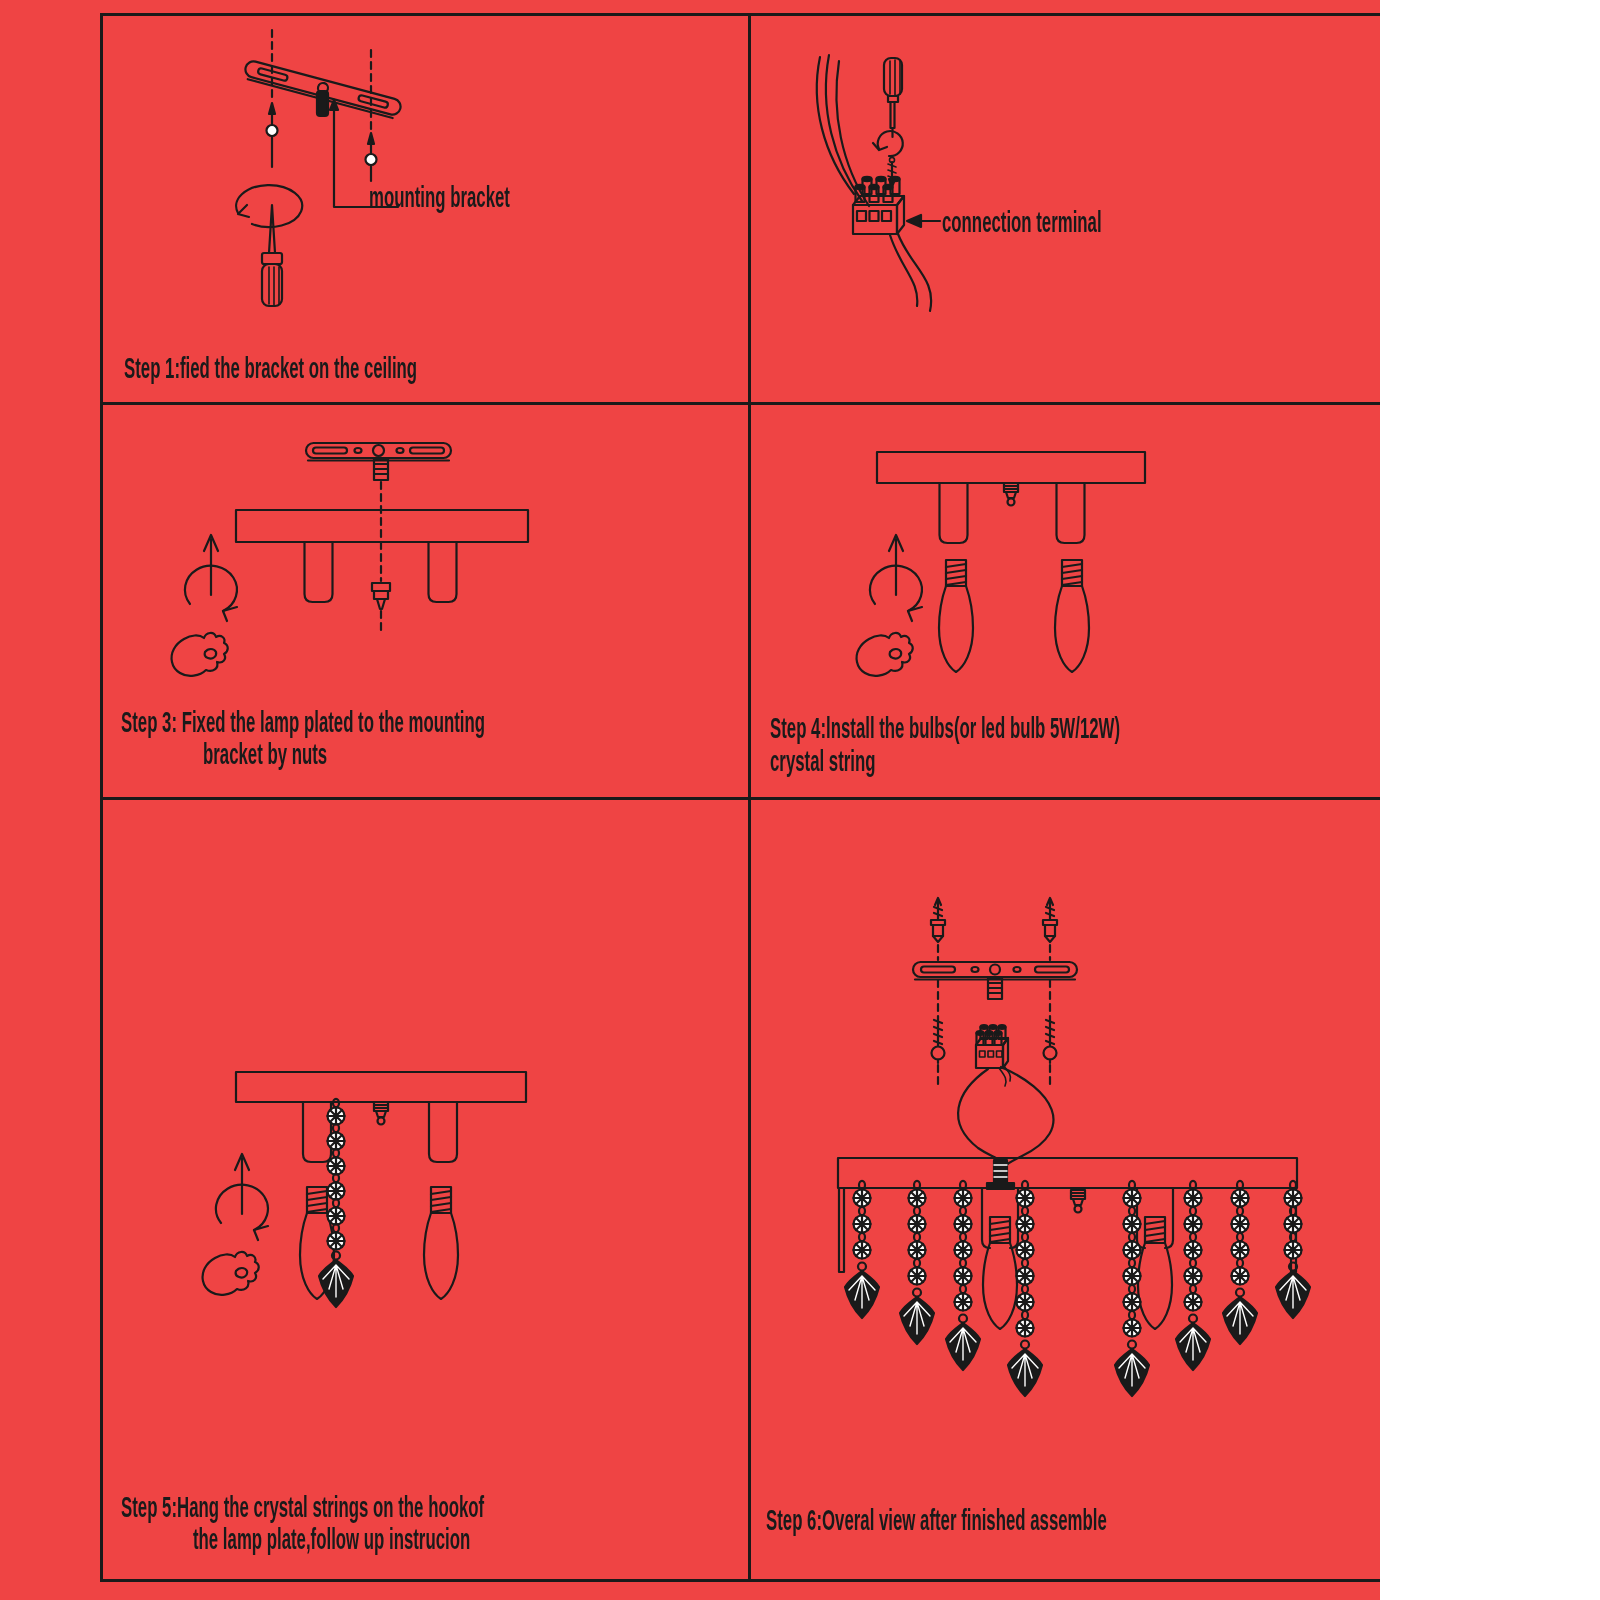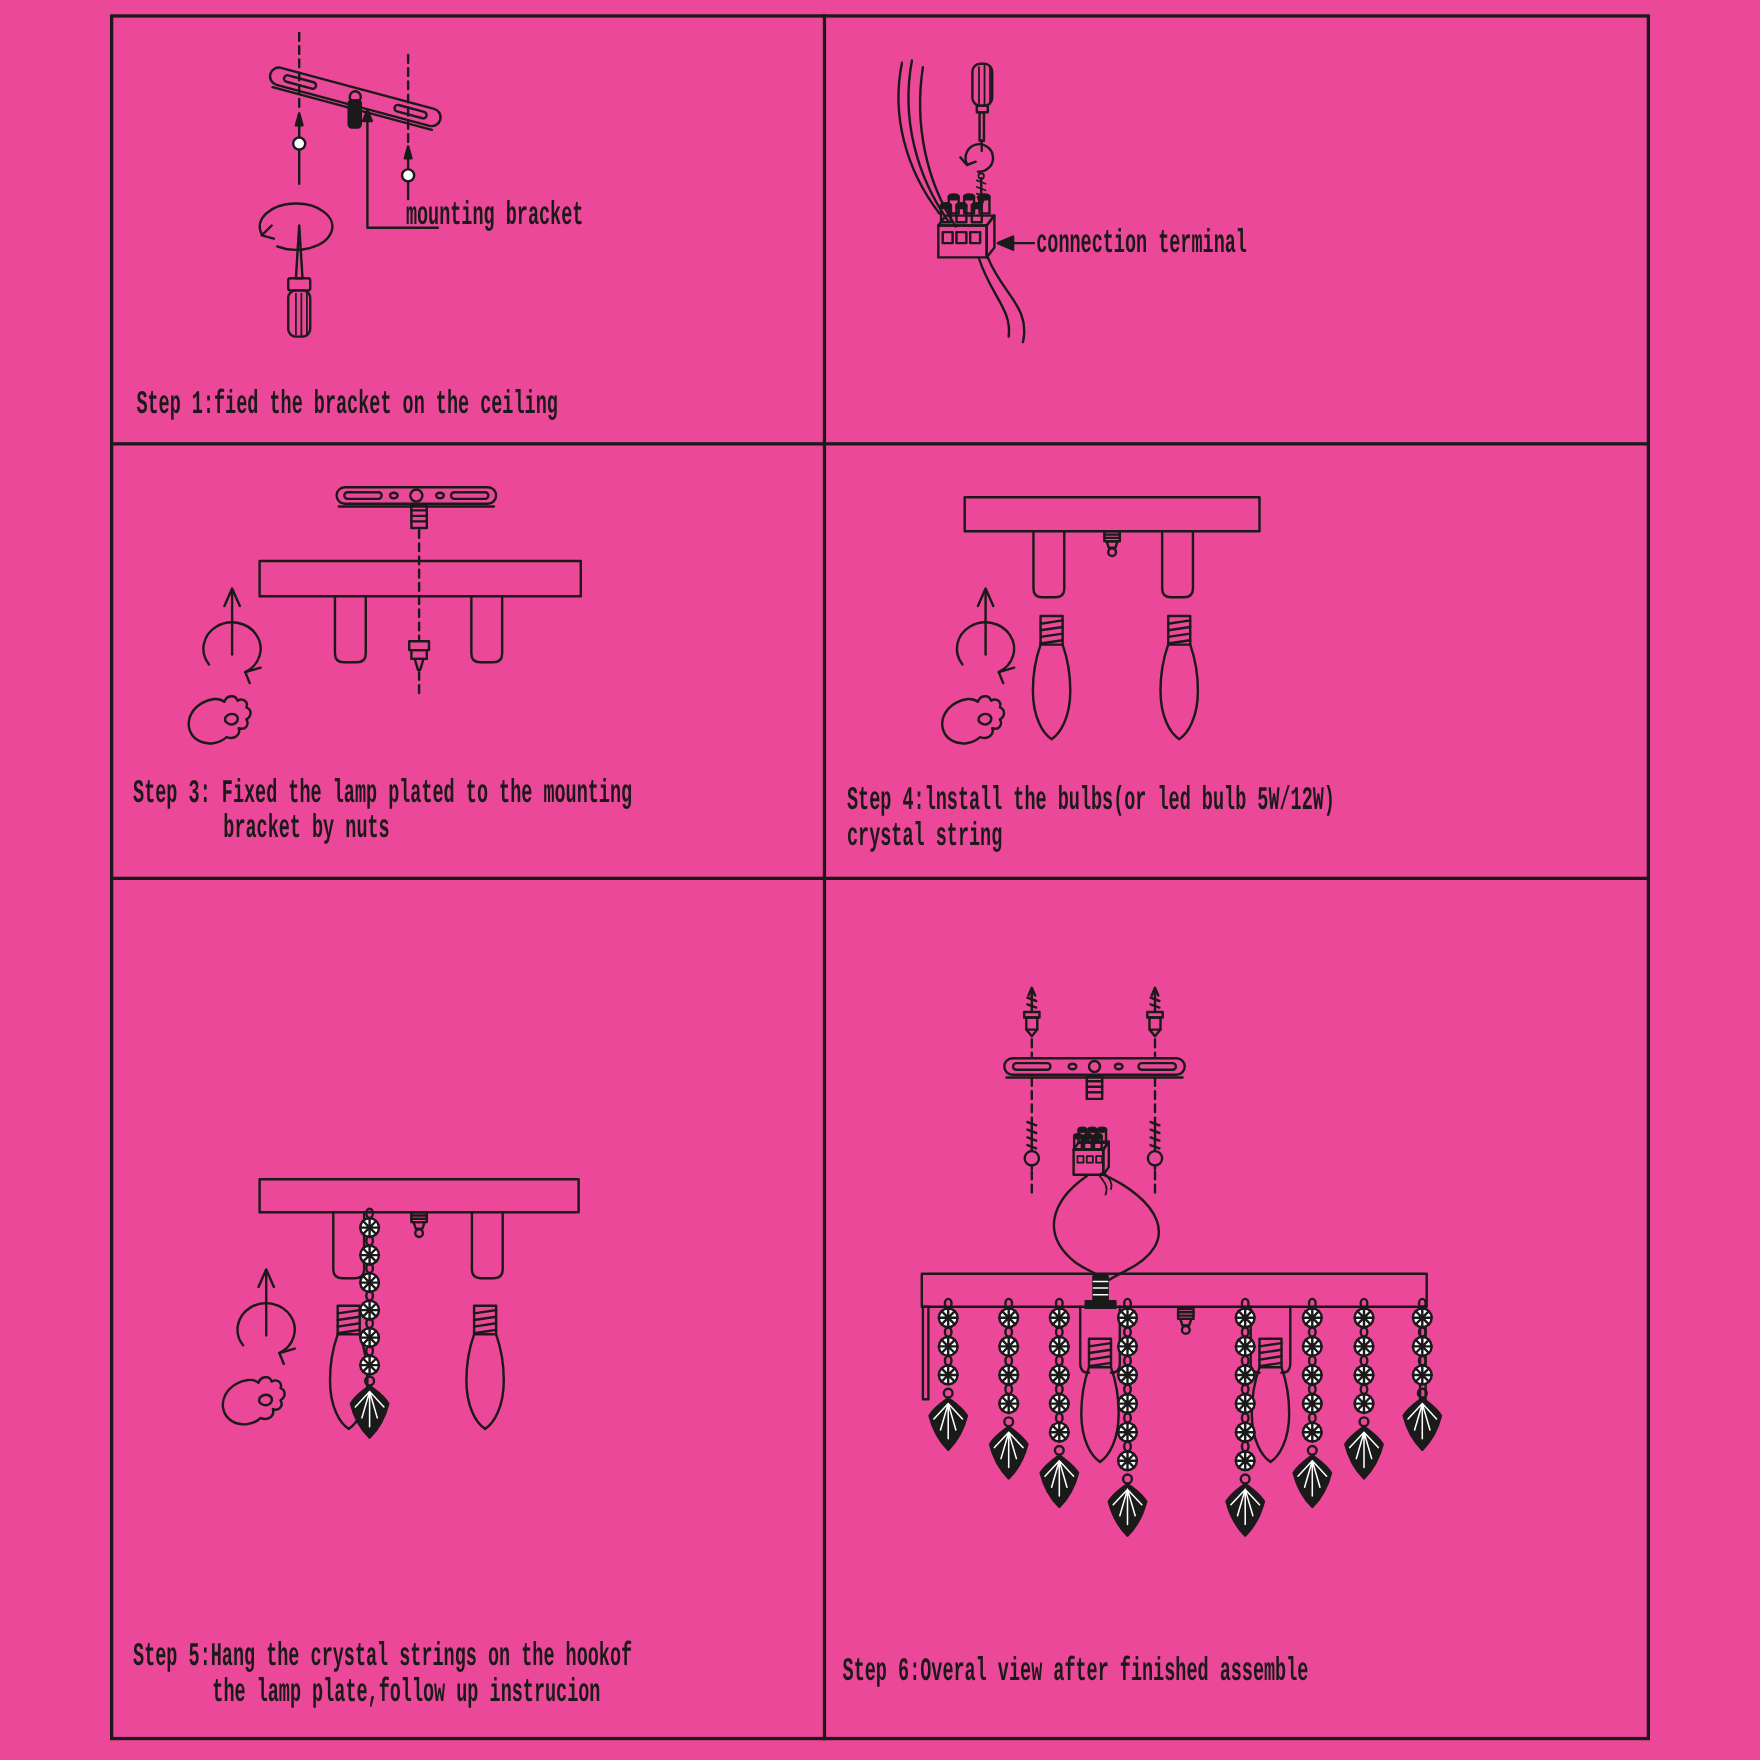--- a/index.html
+++ b/index.html
@@ -1,17 +1,17 @@
 <!DOCTYPE html>
 <html><head>
 <meta charset="utf-8">
 <style>
   html,body{margin:0;padding:0;background:#ffffff;}
-  #sheet{position:relative;width:1600px;height:1600px;background:#ec4899;overflow:hidden;
-         font-family:Liberation Mono, monospace;}
+  #sheet{position:relative;width:1380px;height:1600px;background:#ef4444;overflow:hidden;
+         font-family:Liberation Sans, sans-serif;}
   .frame{position:absolute;left:100px;top:13px;width:1394px;height:1563px;border:3px solid #1a1a1a;}
   .vline{position:absolute;left:748px;top:13px;width:3px;height:1569px;background:#1a1a1a;}
   .hline{position:absolute;left:100px;width:1400px;height:3px;background:#1a1a1a;}
   .panel-svg{position:absolute;overflow:visible;}
   .panel-svg path,.panel-svg line,.panel-svg rect,.panel-svg circle,.panel-svg ellipse,.panel-svg polyline{
      stroke:#1a1a1a;stroke-width:2.2;fill:none;stroke-linecap:round;stroke-linejoin:round;}
   .panel-svg .fill{fill:#1a1a1a;stroke:#1a1a1a;}
   .panel-svg .w{fill:#ffffff;}
   .panel-svg .k{fill:#1a1a1a;stroke:#1a1a1a;}
   .panel-svg .wl{stroke:#ffffff;stroke-width:1.4;}

